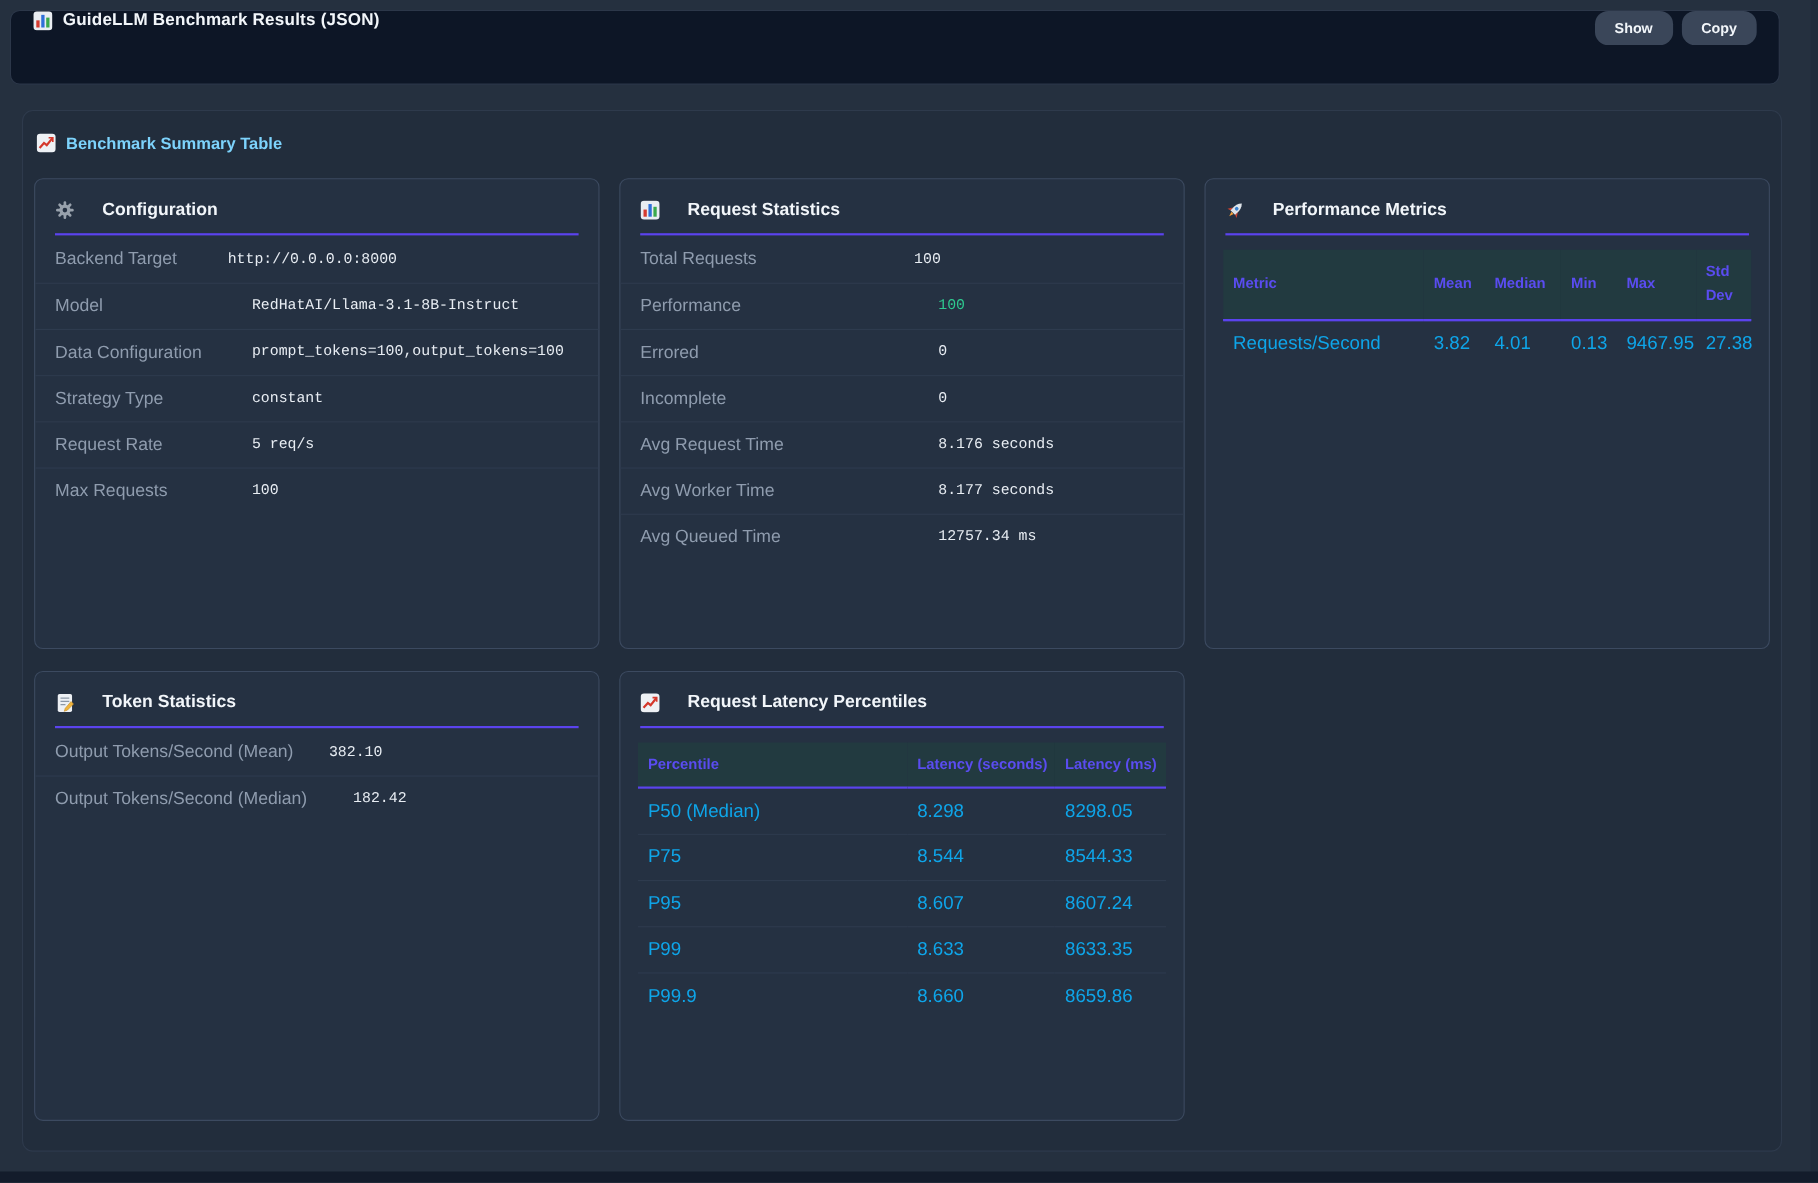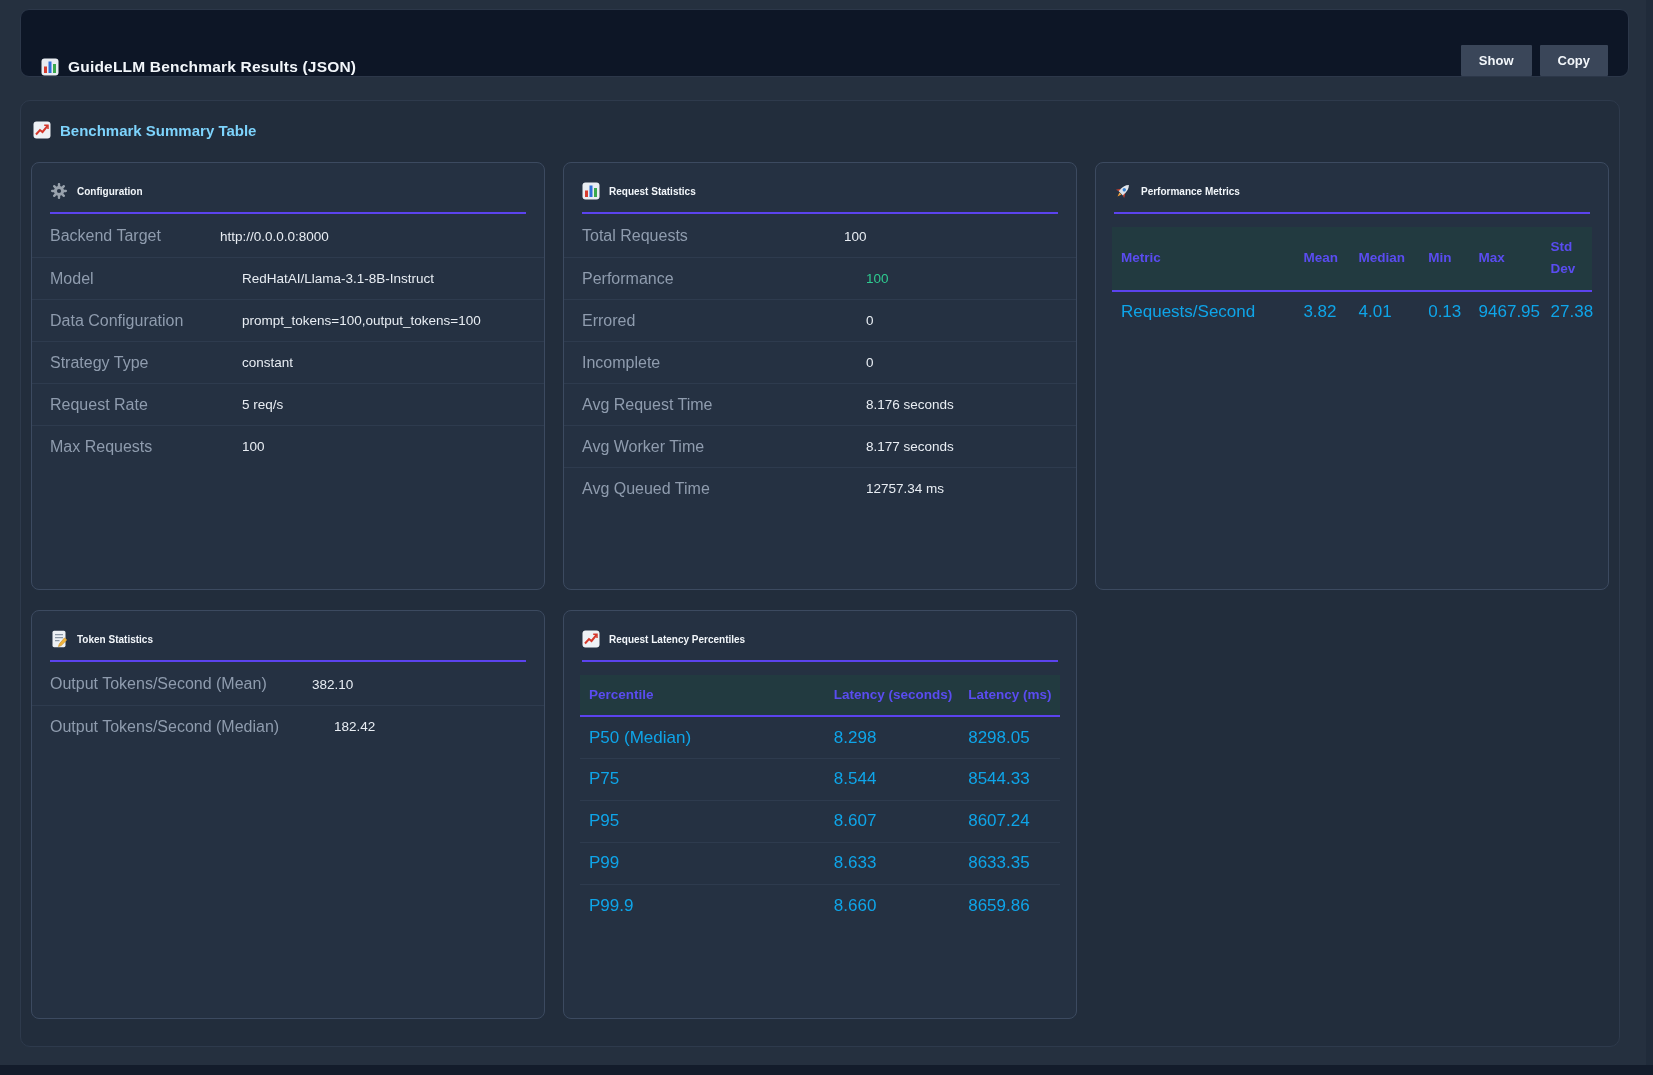--- a/index.html
+++ b/index.html
@@ -7,29 +7,29 @@
   body {
     position:relative;
     background:#25303f;
     font-family:"Liberation Sans", sans-serif;
     color:#e8edf3;
     overflow:hidden;
   }
 
   
   .header-panel {
-    position:absolute; left:20px; top:9px; width:1609px; height:68px;
+    position:absolute; left:9px; top:9px; width:1609px; height:68px;
     background:#0d1626; border:1px solid #2c3749; border-radius:9px;
-    display:flex; align-items:flex-end; padding:0 20px;
+    display:flex; align-items:flex-start; padding:0 20px;
   }
   .header-title-wrap { display:flex; align-items:center; gap:9px; }
   .header-title { font-size:15.5px; font-weight:bold; color:#f2f6fa; letter-spacing:.2px; }
   .header-actions { margin-left:auto; display:flex; gap:8px; }
   .hbtn {
-    background:#3a4659; color:#f2f6fa; border:none; border-radius:1px;
+    background:#3a4659; color:#f2f6fa; border:none; border-radius:12px;
     font-family:"Liberation Sans", sans-serif;
     font-size:13px; font-weight:bold; padding:8px 18px; cursor:pointer;
   }
 
   
   .content-panel {
     position:absolute; left:20px; top:100px; width:1600px; height:947px;
     background:#222d3c; border:1px solid #2e3a4c; border-radius:10px;
     padding:20px 10px 0 10px;
   }
@@ -40,31 +40,31 @@
     display:grid;
     grid-template-columns:repeat(3, 1fr);
     grid-template-rows:428px 409px;
     column-gap:18px; row-gap:20px;
   }
   .card {
     background:#253142; border:1px solid #3c4a60; border-radius:8px;
     overflow:hidden;
   }
   .card-head { display:flex; align-items:center; gap:9px; padding:19px 18px 12px 18px; }
-  .card-title { font-size:10px; font-weight:bold; color:#f2f6fa; }
+  .card-title { font-size:16px; font-weight:bold; color:#f2f6fa;margin-left:16px; }
   .card-rule { height:2px; background:#5b43ee; margin:0 18px; }
 
   
   .kv-row { display:flex; align-items:center; height:42px; margin:0 0 0 0; padding:0 18px; }
   .kv-row + .kv-row { border-top:1px solid #2e3b4e;gap:22px; }
   .kv-rows { margin-top:1px; }
   .kv-label { color:#8f9cae; font-size:16px; flex:0 0 auto; }
   .cfg .kv-label { width:157px; }
   .wide-label .kv-label { width:249px; }
-  .kv-value { font-family:Liberation Sans, sans-serif; font-size:13.5px; color:#e8edf3;margin-left:13px; }
+  .kv-value { font-family:Liberation Mono, monospace; font-size:13.5px; color:#e8edf3; }
   .kv-value.green { color:#2ecb90; }
 
   
   table.data-table {
     border-collapse:collapse; table-layout:fixed;
     width:calc(100% - 32px); margin:13px 16px 0 16px;
   }
   table.data-table th {
     background:#223a40; color:#5a4cf0; text-align:left;
     font-size:13.5px; font-weight:bold; line-height:1.65;

